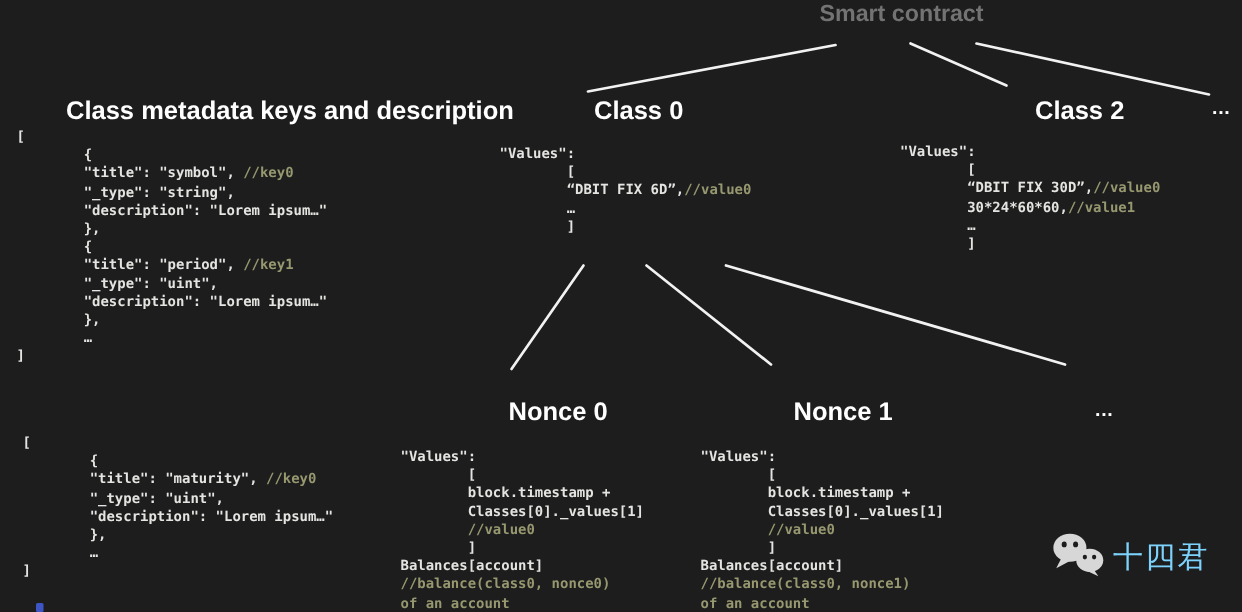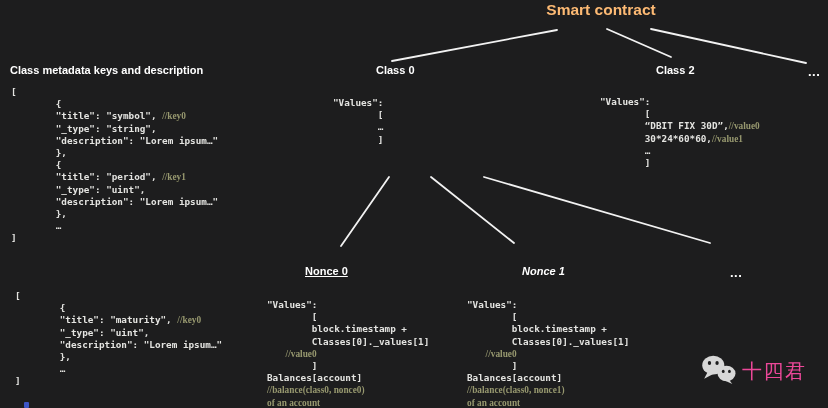--- a/index.html
+++ b/index.html
@@ -9,61 +9,62 @@
     font-family:"Liberation Sans", sans-serif;
   }
   .stage {
     position:relative; width:828px; height:408px;
     background:#1d1d1e; overflow:hidden;
   }
   .connectors { position:absolute; left:0; top:0; width:828px; height:408px; }
   .connectors line { stroke:#f2f2f2; stroke-width:1.8; stroke-linecap:round; }
   .title {
     position:absolute; top:1px; left:601px; transform:translateX(-50%);
-    color:#fdba74; font-weight:700; font-size:15.5px; white-space:nowrap;
+    color:#737373; font-weight:700; font-size:15.5px; white-space:nowrap;
   }
   .hd {
-    position:absolute; color:#ffffff; font-weight:700; font-size:11px;
+    position:absolute; color:#ffffff; font-weight:700; font-size:17px;
     white-space:nowrap;
+    margin-left:34px;
   }
   .dots {
     position:absolute; color:#ffffff; font-weight:700; font-size:13px;
     letter-spacing:0.5px; white-space:nowrap;
   }
   .codeblock {
     position:absolute;
     font-family:"DejaVu Sans Mono", monospace;
     font-size:9.3px; line-height:12.2px; font-weight:700;
     white-space:pre; color:#e4e4e1;
   }
   .codeblock .sc { color:#e4e4e1; }
-  .codeblock .sg { color:#97986f;font-family:Liberation Serif, serif; }
+  .codeblock .sg { color:#97986f; }
   .wm-label {
     position:absolute; left:742px; top:358px;
-    color:#ec4899; font-size:20px; font-weight:400; letter-spacing:1.5px;
+    color:#7dd3fc; font-size:20px; font-weight:400; letter-spacing:1.5px;
     white-space:nowrap;
   }
   .wm-logo { position:absolute; left:701px; top:355px; }
   .blue-artifact {
     position:absolute; left:24px; top:402px; width:5px; height:6px;
     background:#3d55c5; border-radius:1px;
   }
   
   #h-class-meta  { left:10px;  top:64px; }
   #code-class-meta { left:11px; top:86px; }
   #h-nonce-meta  { left:10px;  top:265px; }
   #code-nonce-meta { left:15px; top:290px; }
-  #h-class0 { left:376px; top:64px; }
+  #h-class0 { left:362px; top:64px; }
   #code-class0 { left:333px; top:97px; }
   #h-class1 { left:656px; top:64px; }
   #code-class1 { left:600px; top:96px; }
   #dots-classes { left:808px; top:64px; }
-  #h-nonce0 { left:305px; top:265px;text-decoration:underline; }
+  #h-nonce0 { left:305px; top:265px; }
   #code-nonce0 { left:267px; top:299px; }
-  #h-nonce1 { left:522px; top:265px;font-style:italic; }
+  #h-nonce1 { left:495px; top:265px; }
   #code-nonce1 { left:467px; top:299px; }
   #dots-nonces { left:730px; top:265px; }
 </style>
 </head>
 <body>
 
 <div class="stage">
 
   <svg class="connectors" viewBox="0 0 828 408">
     <line x1="557" y1="30" x2="392" y2="61"></line>
@@ -73,21 +74,21 @@
     <line x1="431" y1="177" x2="514" y2="243"></line>
     <line x1="484" y1="177" x2="710" y2="243"></line>
   </svg>
 
   <div class="title">Smart contract</div>
 
   <div class="hd" id="h-class-meta">Class metadata keys and description</div>
   <div class="codeblock" id="code-class-meta"><div><span class="sc">[</span></div><div><span class="sc">        {</span></div><div><span class="sc">        "title": "symbol", </span><span class="sg">//key0</span></div><div><span class="sc">        "_type": "string",</span></div><div><span class="sc">        "description": "Lorem ipsum…"</span></div><div><span class="sc">        },</span></div><div><span class="sc">        {</span></div><div><span class="sc">        "title": "period", </span><span class="sg">//key1</span></div><div><span class="sc">        "_type": "uint",</span></div><div><span class="sc">        "description": "Lorem ipsum…"</span></div><div><span class="sc">        },</span></div><div><span class="sc">        …</span></div><div><span class="sc">]</span></div></div>
 
   <div class="hd" id="h-class0">Class 0</div>
-  <div class="codeblock" id="code-class0"><div><span class="sc">"Values":</span></div><div><span class="sc">        [</span></div><div><span class="sc">        …</span></div><div><span class="sc">        ]</span></div></div>
+  <div class="codeblock" id="code-class0"><div><span class="sc">"Values":</span></div><div><span class="sc">        [</span></div><div><span class="sc">        “DBIT FIX 6D”,</span><span class="sg">//value0</span></div><div><span class="sc">        …</span></div><div><span class="sc">        ]</span></div></div>
 
   <div class="hd" id="h-class1">Class 2</div>
   <div class="codeblock" id="code-class1"><div><span class="sc">"Values":</span></div><div><span class="sc">        [</span></div><div><span class="sc">        “DBIT FIX 30D”,</span><span class="sg">//value0</span></div><div><span class="sc">        30*24*60*60,</span><span class="sg">//value1</span></div><div><span class="sc">        …</span></div><div><span class="sc">        ]</span></div></div>
 
   <div class="dots" id="dots-classes">...</div>
 
   <div class="codeblock" id="code-nonce-meta"><div><span class="sc">[</span></div><div><span class="sc">        {</span></div><div><span class="sc">        "title": "maturity", </span><span class="sg">//key0</span></div><div><span class="sc">        "_type": "uint",</span></div><div><span class="sc">        "description": "Lorem ipsum…"</span></div><div><span class="sc">        },</span></div><div><span class="sc">        …</span></div><div><span class="sc">]</span></div></div>
 
   <div class="hd" id="h-nonce0">Nonce 0</div>
   <div class="codeblock" id="code-nonce0"><div><span class="sc">"Values":</span></div><div><span class="sc">        [</span></div><div><span class="sc">        block.timestamp +</span></div><div><span class="sc">        Classes[0]._values[1]</span></div><div><span class="sg">        //value0</span></div><div><span class="sc">        ]</span></div><div><span class="sc">Balances[account]</span></div><div><span class="sg">//balance(class0, nonce0)</span></div><div><span class="sg">of an account</span></div></div>

